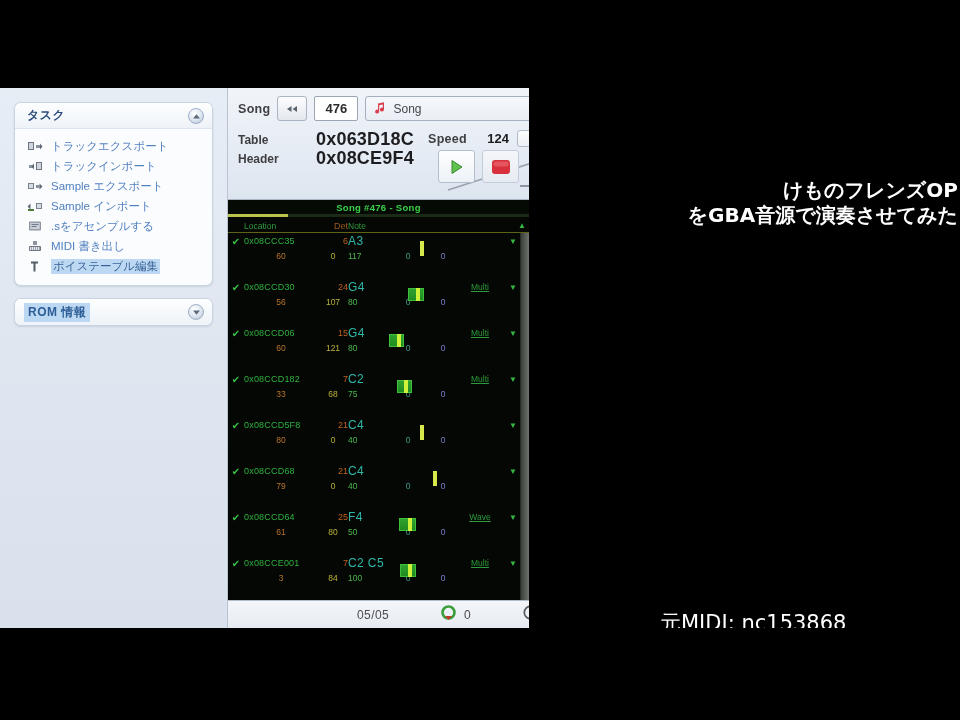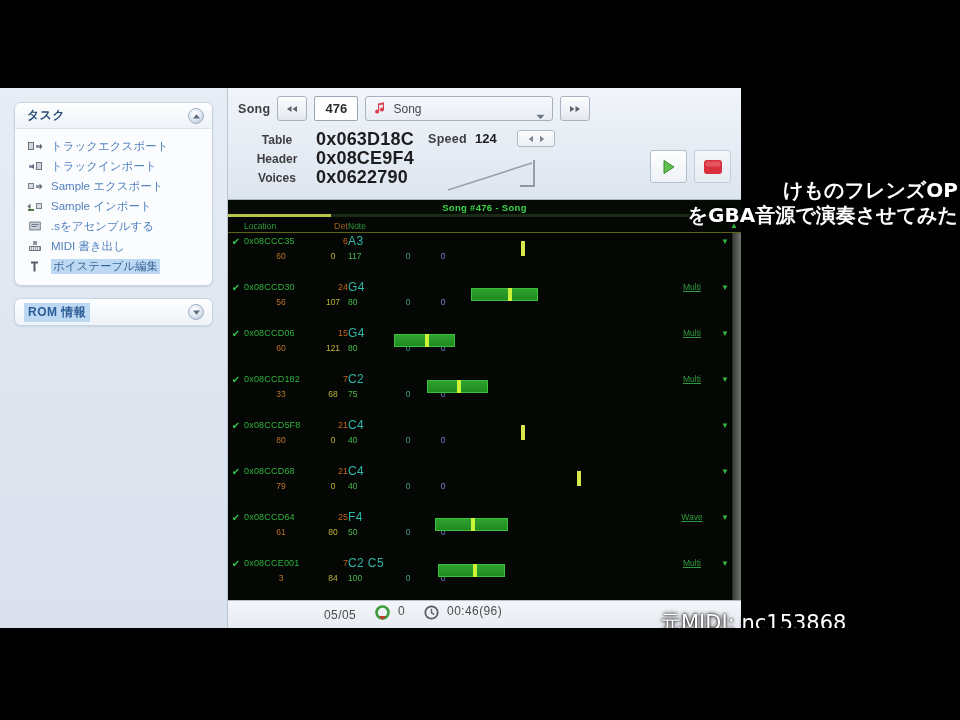--- a/index.html
+++ b/index.html
@@ -11,21 +11,21 @@
   #stage { position: relative; width: 960px; height: 720px; background: #000; }
 
   
   #video {
     position: absolute; left: 0; top: 88px; width: 960px; height: 540px;
     background: #000; overflow: hidden;
   }
 
   
   #app-window {
-    position: absolute; left: 0; top: 0; width: 741px; height: 540px;
+    position: absolute; left: 0; top: 0; width: 529px; height: 540px;
     background: linear-gradient(180deg,#e8edf3 0%,#dde4ec 40%,#d4dce6 100%);
     overflow: hidden;
   }
   #app-inner {
     position: absolute; left: 0; top: 0; right: 0; bottom: 0;
     background: linear-gradient(180deg,#eef2f7 0%,#e3e9f1 30%,#dbe2ec 100%);
   }
 
   
   #sidebar {
@@ -84,21 +84,21 @@
   #rom-panel .panel-title {
     background: #bcd8f2; color: #2d5d96; padding: 1px 4px; margin-left: 9px;
   }
 
   
   #toolbar {
     position: absolute; left: 228px; top: 0; right: 0; height: 112px;
     background: linear-gradient(180deg,#f1f5fa 0%,#e6ecf4 55%,#dde5ef 100%);
     border-bottom: 1px solid #aab6c6;
   }
-  .tb-row { position: absolute; display: flex; align-items: center; text-align: center; }
+  .tb-row { position: absolute; display: flex; align-items: center; }
   #tb-song-row { left: 10px; top: 8px; gap: 7px; }
   .tb-label {
     font-size: 12.5px; color: #3f3f42; font-weight: bold;
     letter-spacing: .3px;
   }
   .navbtn {
     width: 30px; height: 25px;
     background: linear-gradient(180deg,#fdfdfe 0%,#f0f2f6 50%,#e4e8ee 100%);
     border: 1px solid #a9b4c2; border-radius: 3px;
     display: flex; align-items: center; justify-content: center;
@@ -132,21 +132,21 @@
   }
   .info-val {
     font-size: 18px; color: #1d1d20; font-weight: bold; letter-spacing: .2px;
   }
   #speed-block {
     position: absolute; left: 200px; top: 42px;
     display: flex; align-items: center; gap: 8px;
   }
   #speed-val {
     font-size: 13px; color: #1d1d20; font-weight: bold;
-    width: 34px; 
+    width: 34px; text-align: right;
   }
   #speed-spin {
     width: 38px; height: 17px;
     background: linear-gradient(180deg,#fbfcfd 0%,#eceff4 100%);
     border: 1px solid #b0bac7; border-radius: 3px;
     display: flex; align-items: center; justify-content: center; gap: 5px;
     cursor: pointer;
   }
   #tempo-graphic {
     position: absolute; left: 218px; top: 66px; width: 110px; height: 40px;
@@ -240,21 +240,21 @@
   }
 
   
   #statusbar {
     position: absolute; left: 228px; right: 0; bottom: 0; height: 28px;
     background: linear-gradient(180deg,#f3f5f9 0%,#e7ebf1 100%);
     border-top: 1px solid #b3bcc9;
     display: flex; align-items: center; gap: 18px;
     padding-left: 96px;
   }
-  .sb-item { display: flex; align-items: flex-start; gap: 7px; }
+  .sb-item { display: flex; align-items: center; gap: 7px; margin-left: 33px; }
   .sb-text { font-size: 12px; color: #4b4b50; letter-spacing: .4px; }
 
   
   .caption {
     position: absolute; color: #fff;
     font-family: "DejaVu Sans", "Liberation Sans", sans-serif;
     white-space: nowrap;
     text-shadow: 0 0 2px #000, 0 0 4px #000;
   }
   #cap-top {
@@ -423,24 +423,20 @@
           </div>
 
           <div class="tb-row" id="tb-info" style="display:block">
             <div class="info-line">
               <span class="info-key">Table</span>
               <span class="info-val">0x063D18C</span>
             </div>
             <div class="info-line">
               <span class="info-key">Header</span>
               <span class="info-val">0x08CE9F4</span>
-            </div>
-            <div class="info-line">
-              <span class="info-key">Voices</span>
-              <span class="info-val">0x0622790</span>
             </div>
           </div>
 
           <div id="speed-block">
             <span class="tb-label">Speed</span>
             <span id="speed-val">124</span>
             <div id="speed-spin">
               <svg width="6" height="8" viewBox="0 0 6 8">
                   <path d="M5 .8v6.4L.8 4z" fill="#7b8693"></path>
                 </svg>

